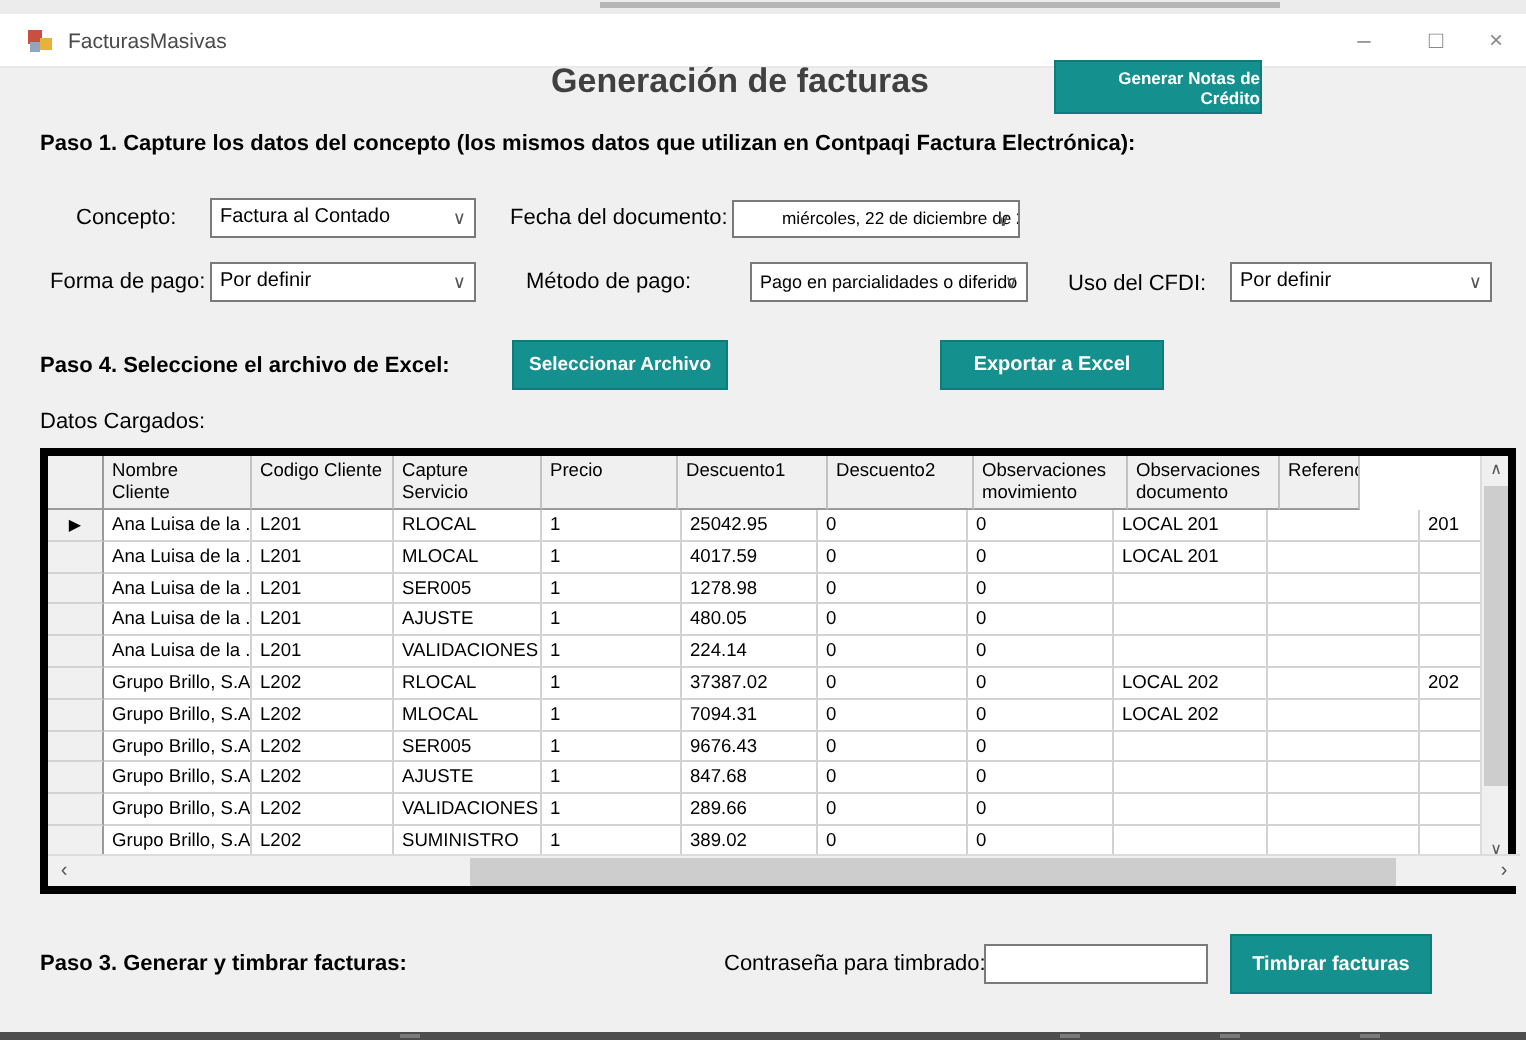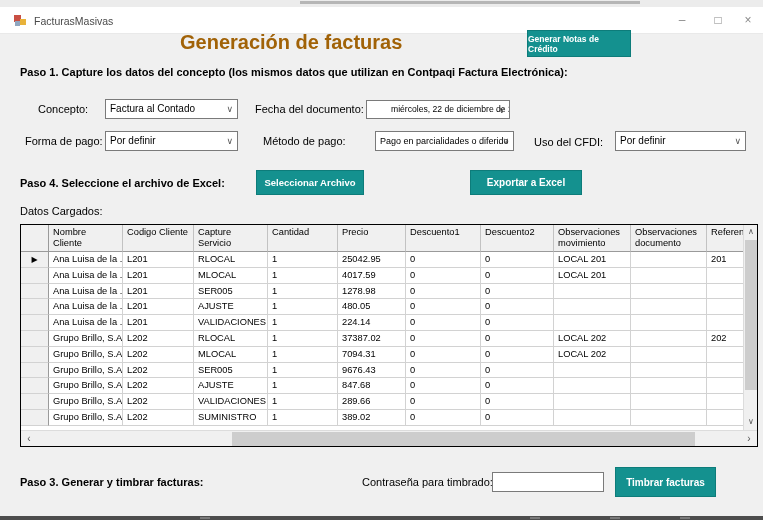--- a/index.html
+++ b/index.html
@@ -15,24 +15,24 @@
   .titlebar { position:absolute; left:0; top:7px; width:763px; height:27px; background:#ffffff; border-bottom:1px solid #e9e9e9; }
   .app-icon { position:absolute; left:14px; top:7px; width:13px; height:13px; }
   .app-icon .sq1 { position:absolute; left:0; top:1px; width:7px; height:7px; background:#c94f43; }
   .app-icon .sq2 { position:absolute; left:6px; top:5px; width:6px; height:6px; background:#e8b23a; }
   .app-icon .sq3 { position:absolute; left:1px; top:7px; width:5px; height:5px; background:#8fa6c0; }
   .title-text { position:absolute; left:34px; top:7px; font-size:10.5px; color:#4a4a4a; line-height:14px; }
   .win-btn { position:absolute; top:3px; width:24px; height:20px; text-align:center; font-size:12px; color:#8a8a8a; line-height:20px; cursor:default; }
   .btn-min { left:670px; } .btn-max { left:706px; } .btn-close { left:736px; }
 
   
-  .page-title { position:absolute; left:180px; top:31px; width:380px; font-size:20px; font-weight:bold; color:#a16207; }
-
-  
-  .teal-btn { position:absolute; background:#14918f; border:1px solid #0d7c7a; color:#ffffff; font-weight:bold; text-align:left; cursor:default; display:flex; align-items:center; justify-content:center; }
+  .page-title { position:absolute; left:180px; top:31px; width:380px; text-align:center; font-size:17px; font-weight:bold; color:#404040; }
+
+  
+  .teal-btn { position:absolute; background:#14918f; border:1px solid #0d7c7a; color:#ffffff; font-weight:bold; text-align:right; cursor:default; display:flex; align-items:center; justify-content:center; }
   .btn-credit { left:527px; top:30px; width:104px; height:27px; font-size:8.5px; }
   .btn-select { left:256px; top:170px; width:108px; height:25px; font-size:9.5px; }
   .btn-export { left:470px; top:170px; width:112px; height:25px; font-size:10px; }
   .btn-generate { left:221px; top:467px; width:100px; height:30px; font-size:10px; }
   .btn-stamp { left:615px; top:467px; width:101px; height:30px; font-size:10px; }
 
   .bold-label { position:absolute; font-size:11px; font-weight:bold; color:#000;text-align:center; }
   .lbl { position:absolute; font-size:11px; color:#000; }
   .step1-label { left:20px; top:66px; }
   .step2-label { left:20px; top:177px; }
@@ -49,21 +49,21 @@
   
   .combo { position:absolute; height:20px; background:#ffffff; border:1px solid #7a7a7a; font-size:10px; color:#000; line-height:18px; padding-left:4px; overflow:hidden; white-space:nowrap; }
   .combo .arrow { position:absolute; right:4px; top:0; font-size:9px; color:#555; line-height:18px; }
   .combo-concepto { left:105px; top:99px; width:133px; }
   .combo-fecha { left:366px; top:100px; width:144px; height:19px; font-size:8.6px; line-height:17px;padding-left:24px; }
   .combo-forma { left:105px; top:131px; width:133px; }
   .combo-metodo { left:375px; top:131px; width:139px; font-size:9px; }
   .combo-uso { left:615px; top:131px; width:131px; }
 
   
-  .grid { position:absolute; left:20px; top:224px; width:738px; height:223px; background:#ffffff; border:1px solid #000000; }
+  .grid { position:absolute; left:20px; top:224px; width:738px; height:223px; background:#ffffff; border:4px solid #000000; }
   .grid-content { position:absolute; left:0; top:0; width:722px; height:205px; overflow:hidden; }
   .dg-row, .dg-header { display:flex; }
   .dg-header { height:27px; }
   .dg-row { height:15.8px; }
   .dg-cell { flex:none; border-right:1px solid #d2d2d2; border-bottom:1px solid #d2d2d2; font-size:9.3px; color:#000; padding:1px 0 0 4px; overflow:hidden; white-space:nowrap; line-height:13.5px; }
   .dg-head { background:#f0f0f0; border-right:1px solid #c2c2c2; border-bottom:1px solid #9a9a9a; white-space:pre-line; line-height:11px; padding-top:2px; }
   .dg-corner { background:#f0f0f0; border-right:1px solid #9a9a9a; border-bottom:1px solid #9a9a9a; }
   .dg-rowhdr { background:#f0f0f0; border-right:1px solid #9a9a9a; text-align:center; padding-left:0; font-size:8px; line-height:14px; color:#000; }
 
   
@@ -148,21 +148,20 @@
 
   <div class="grid">
     <div class="grid-content">
       <div class="dg-header">
           <div class="dg-cell dg-corner" style="width: 28px;"></div>
           <div class="dg-cell dg-head" style="width: 74px;">Nombre
 Cliente</div>
           <div class="dg-cell dg-head" style="width: 71px;">Codigo Cliente</div>
           <div class="dg-cell dg-head" style="width: 74px;">Capture
 Servicio</div>
-          <div class="dg-cell dg-head" style="width: 70px;">Cantidad</div>
           <div class="dg-cell dg-head" style="width: 68px;">Precio</div>
           <div class="dg-cell dg-head" style="width: 75px;">Descuento1</div>
           <div class="dg-cell dg-head" style="width: 73px;">Descuento2</div>
           <div class="dg-cell dg-head" style="width: 77px;">Observaciones
 movimiento</div>
           <div class="dg-cell dg-head" style="width: 76px;">Observaciones
 documento</div>
           <div class="dg-cell dg-head" style="width: 40px;">Referencia</div>
         </div>
       <div>

